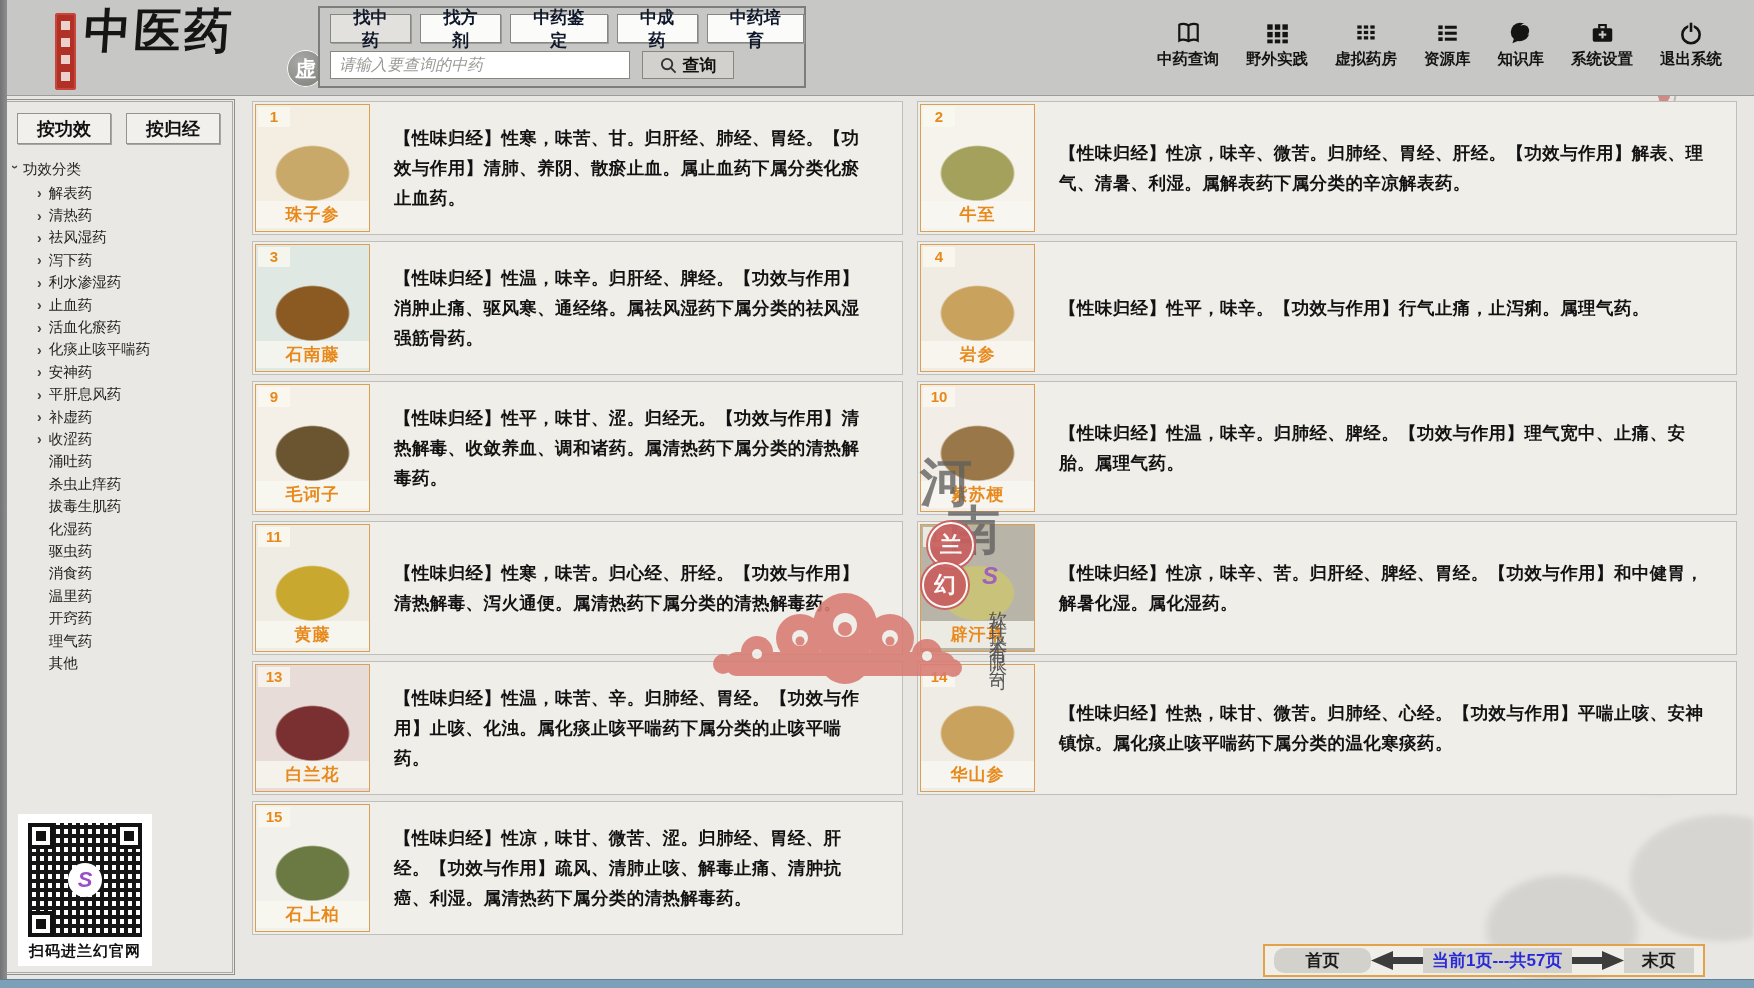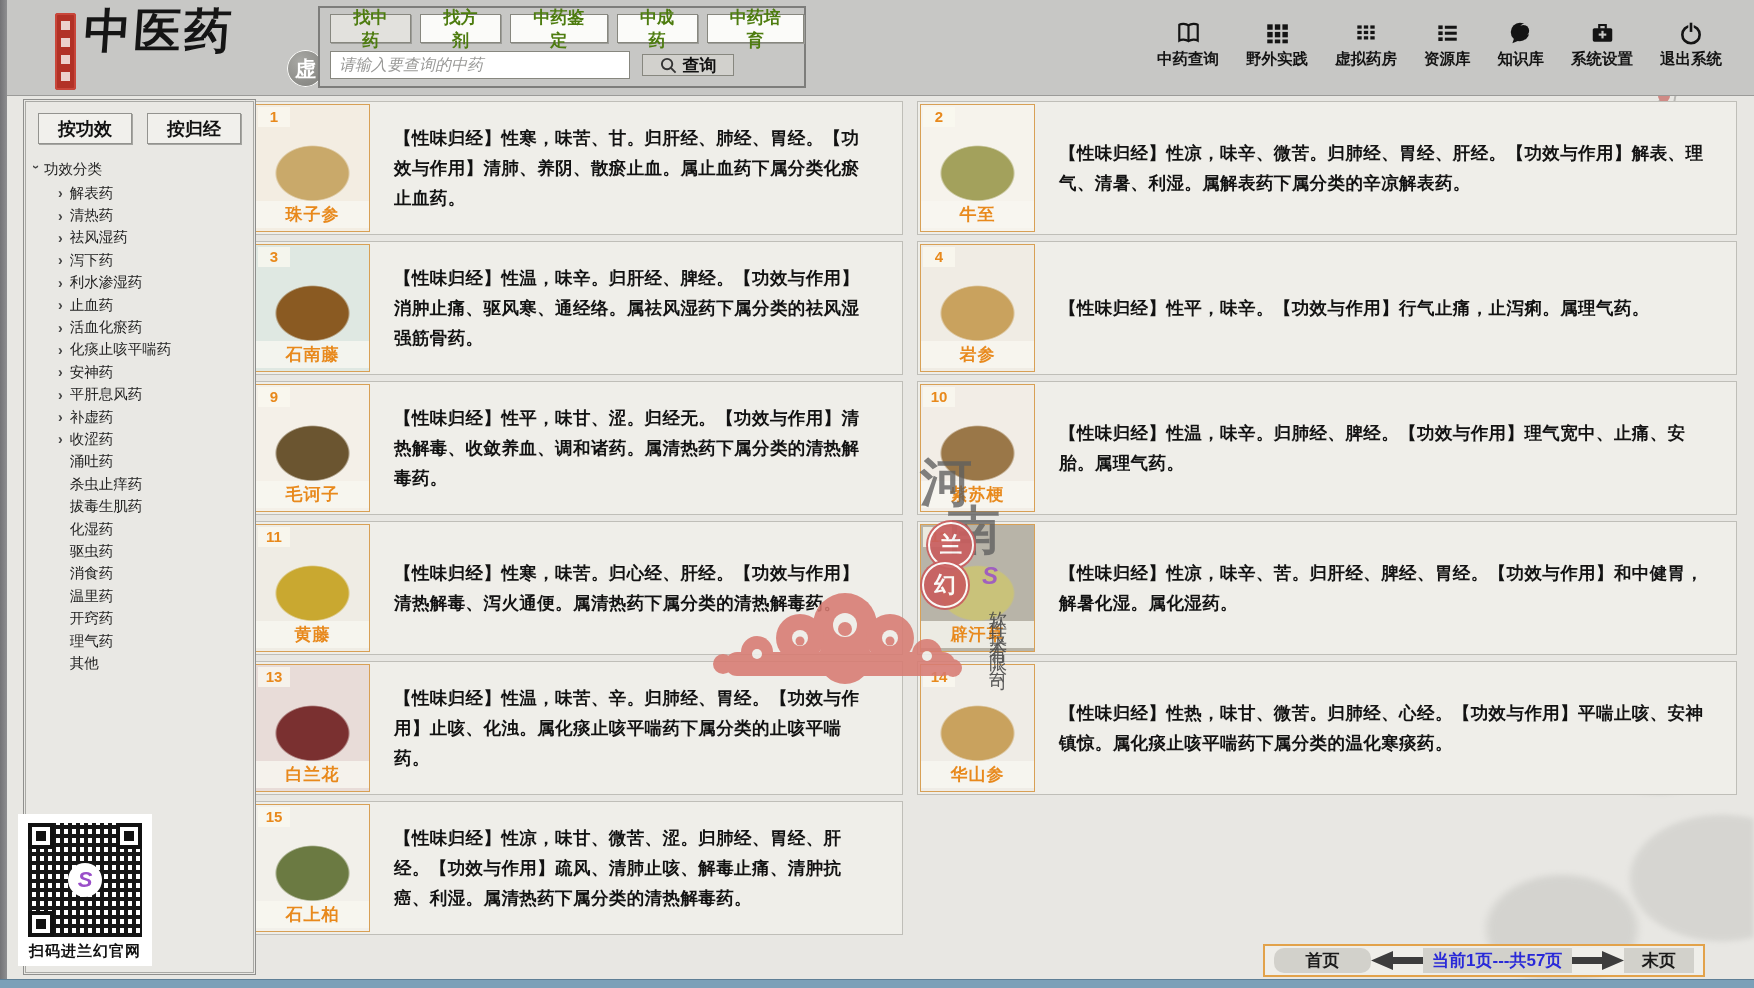--- a/index.html
+++ b/index.html
@@ -26,35 +26,35 @@
   .app-title{position:absolute;left:84px;top:0px;font-size:47px;font-weight:900;color:#151515;
         letter-spacing:3px;transform:skewX(-4deg);}
   .app-sub{position:absolute;left:287px;top:50px;display:flex;gap:7px;}
   .sub-coin{width:37px;height:37px;border-radius:50%;background:radial-gradient(circle at 35% 30%,#a8a8a4,#7d7d79);
         color:#fff;font-size:21px;font-weight:700;display:flex;align-items:center;justify-content:center;
         box-shadow:inset 0 0 0 1px #fdfdfb;}
   
   .search-panel{position:absolute;left:318px;top:6px;width:488px;height:82px;border:2px solid #7d7d7b;background:#c7c7c5;box-sizing:border-box;}
   .tab-row{display:flex;gap:9px;margin:6px 0 0 10px;}
   .tab{height:29px;padding:0 15px;background:#fbfbf9;border:1px solid #87877f;font-size:17px;font-weight:700;
-       color:#4d7c0f;display:flex;align-items:center;box-shadow:1px 1px 0 #9d9d99;cursor:pointer;}
+       color:#0f172a;display:flex;align-items:center;box-shadow:1px 1px 0 #9d9d99;cursor:pointer;}
   .tab.active{background:#e2e1dd;}
   .search-row{display:flex;margin:8px 0 0 10px;align-items:center;}
   .search-input{width:300px;height:28px;border:1px solid #87877f;background:#fff;font-size:16px;
        font-style:italic;color:#333;padding:0 8px;box-sizing:border-box;}
   .search-input::placeholder{color:#9a9a98;}
-  .search-btn{margin-left:12px;width:92px;height:22px;background:#d2d1cd;border:1px solid #87877f;
+  .search-btn{margin-left:12px;width:92px;height:28px;background:#d2d1cd;border:1px solid #87877f;
        display:flex;align-items:center;justify-content:center;gap:6px;font-size:17px;font-weight:700;color:#111;cursor:pointer;}
   
   .nav{position:absolute;right:32px;top:20px;display:flex;gap:27px;z-index:21;}
   .nav-item{display:flex;flex-direction:column;align-items:center;gap:3px;cursor:pointer;}
   .nav-item svg{display:block;}
   .nav-label{font-size:15.5px;font-weight:700;color:#141414;white-space:nowrap;}
   
-  .sidebar{position:absolute;left:23px;top:99px;width:233px;height:876px;background:#e9e8e4;
+  .sidebar{position:absolute;left:2px;top:99px;width:233px;height:876px;background:#e9e8e4;
       border:1px solid #8f8f8d;box-sizing:border-box;z-index:10;}
   .sidebar::before{content:"";position:absolute;inset:1px;border:1px solid #a9a9a5;pointer-events:none;}
   .filter-row{display:flex;justify-content:space-between;padding:13px 14px 0 14px;}
   .filter-btn{width:94px;height:31px;background:#f1f0ec;border:1px solid #93938f;font-size:18px;font-weight:700;
       color:#111;display:flex;align-items:center;justify-content:center;box-shadow:1px 1px 0 #a5a5a1;cursor:pointer;}
   .tree-root{display:flex;align-items:flex-start;gap:6px;margin:16px 0 0 10px;font-size:14.5px;color:#1d1d1d;cursor:pointer;}
   .tree-root .rt{font-size:12px;color:#444;transform:rotate(90deg);display:inline-block;font-weight:700;}
   .tree{margin-top:3px;}
   .tree-item{display:flex;align-items:center;gap:7px;height:22.4px;padding-left:34px;font-size:14.5px;color:#1d1d1d;cursor:pointer;}
   .tree-item .tw{visibility:hidden;font-size:14px;color:#444;font-weight:700;line-height:1;}

